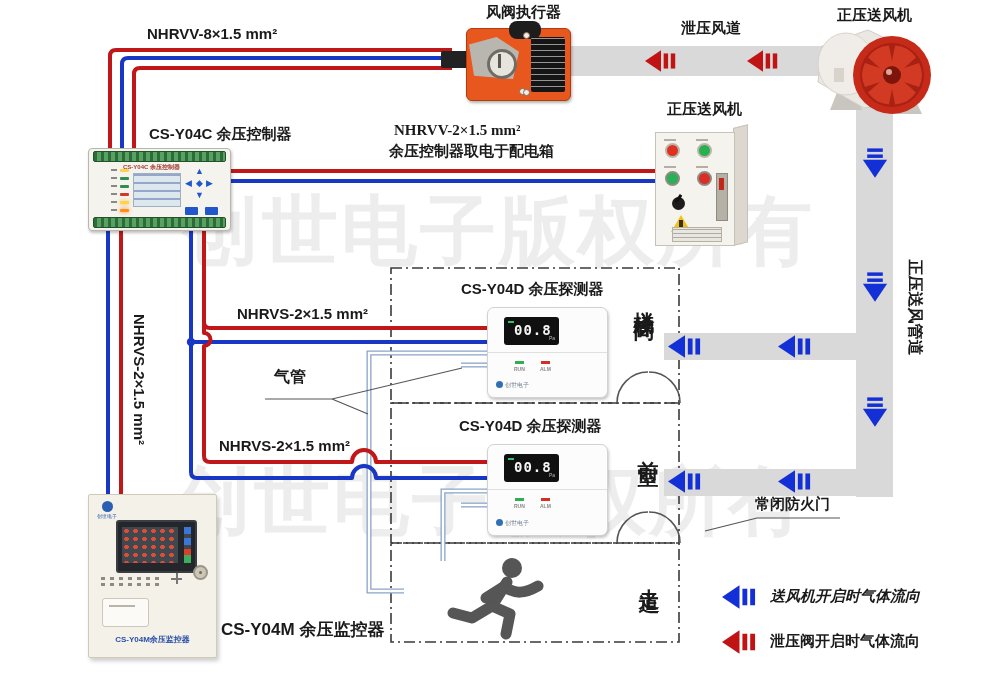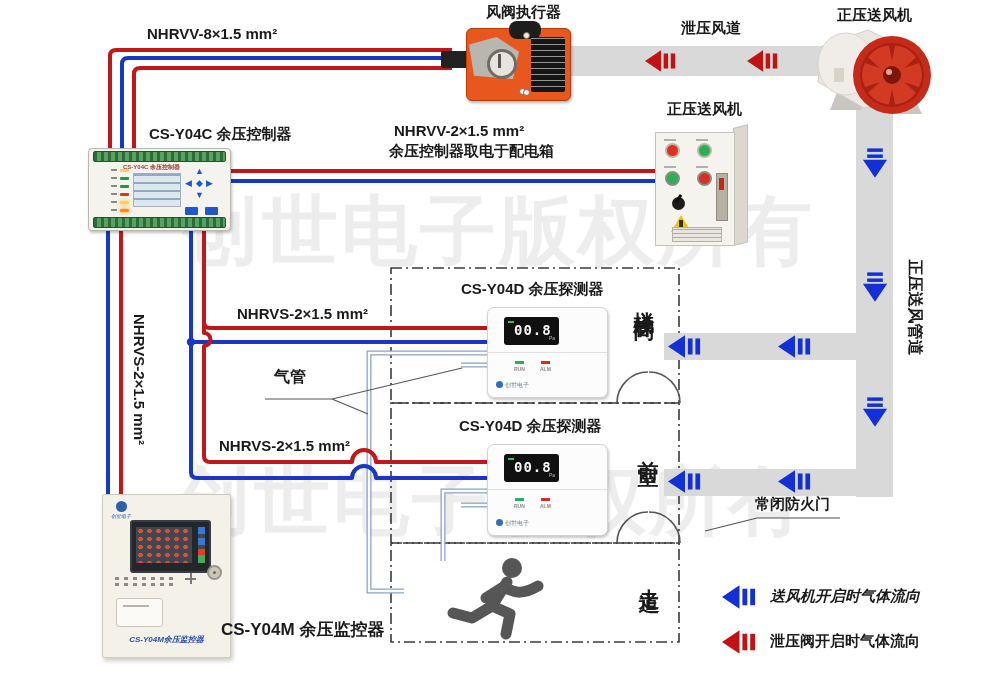--- a/index.html
+++ b/index.html
@@ -274,21 +274,21 @@
       <span class="det-unit">Pa</span>
     </div>
     <div class="det-div"></div>
     <span class="det-led" style="left:27px;top:53px;background:#2fae54;"></span>
     <span class="det-ledtxt" style="left:26px;top:58px;">RUN</span>
     <span class="det-led" style="left:53px;top:53px;background:#d42f22;"></span>
     <span class="det-ledtxt" style="left:52px;top:58px;">ALM</span>
     <span class="det-logo">创世电子</span>
   </div>
 
-  <div class="device mon" style="left:102px;top:494px;width:127px;height:162px;font-style:italic;">
+  <div class="device mon" style="left:88px;top:494px;width:127px;height:162px;">
     <div class="mon-logo">创世电子</div>
     <div class="mon-scr">
       <div class="mon-grid"></div>
       <div class="mon-strip"></div>
     </div>
     <div class="mon-ind"></div>
     <div class="mon-ind" style="top:88px;"></div>
     <div class="mon-cross"></div>
     <div class="mon-lock"></div>
     <div class="mon-prn"></div>
@@ -304,21 +304,21 @@
       <path d="M 52 50 L 70 58 L 66 78"></path>
       <path d="M 52 50 L 32 62 L 13 57"></path>
     </g>
   </svg>
 
   <div class="lbl" style="left:147px;top:25px;">NHRVV-8×1.5 mm²</div>
   <div class="lbl" style="left:486px;top:3px;">风阀执行器</div>
   <div class="lbl" style="left:681px;top:19px;">泄压风道</div>
   <div class="lbl" style="left:837px;top:6px;">正压送风机</div>
   <div class="lbl" style="left:149px;top:125px;">CS-Y04C 余压控制器</div>
-  <div class="lbl" style="left:394px;top:122px;">NHRVV-2×1.5 mm²</div>
+  <div class="lbl" style="left:394px;top:122px;font-family:Liberation Serif, serif;">NHRVV-2×1.5 mm²</div>
   <div class="lbl" style="left:389px;top:142px;">余压控制器取电于配电箱</div>
   <div class="lbl" style="left:667px;top:100px;">正压送风机</div>
   <div class="lbl" style="left:461px;top:280px;">CS-Y04D 余压探测器</div>
   <div class="lbl" style="left:459px;top:417px;">CS-Y04D 余压探测器</div>
   <div class="vtext" style="left:630px;top:295px;">楼梯间</div>
   <div class="vtext" style="left:634px;top:444px;">前室</div>
   <div class="vtext" style="left:635px;top:572px;">走道</div>
   <div class="lbl rot90" style="left:59px;top:371px;width:160px;">NHRVS-2×1.5 mm²</div>
   <div class="lbl" style="left:237px;top:305px;">NHRVS-2×1.5 mm²</div>
   <div class="lbl" style="left:219px;top:437px;">NHRVS-2×1.5 mm²</div>

